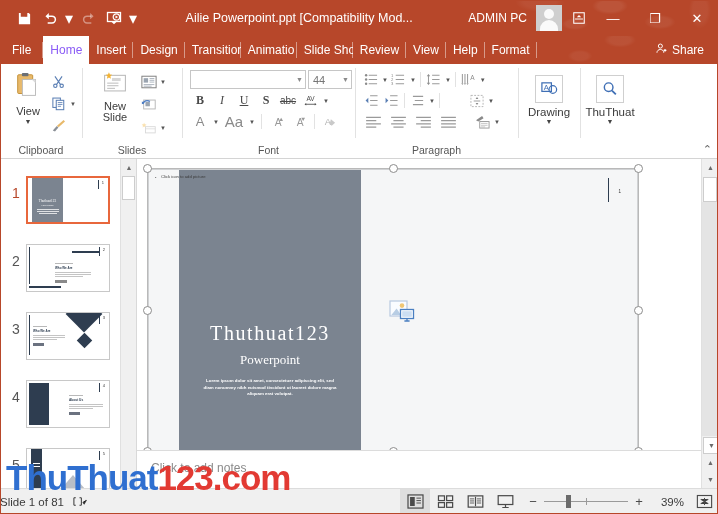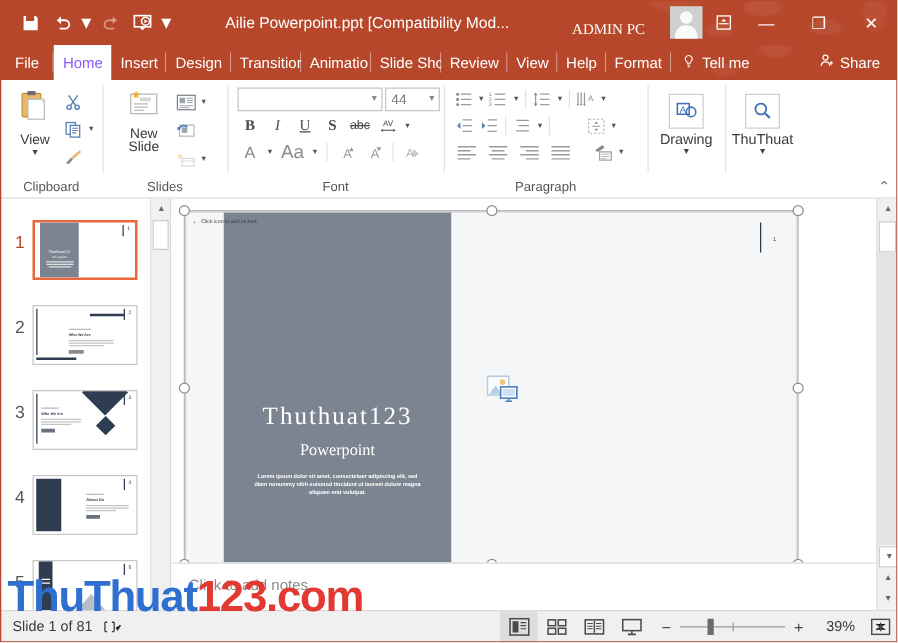--- a/index.html
+++ b/index.html
@@ -36,21 +36,21 @@
     color: #fff; cursor: pointer;
   }
   .qat-btn.disabled { color: rgba(255,255,255,.42); }
   .qat-btn svg { display: block; }
   .qat-caret { width: 10px; height: 24px; display:flex; align-items:center; justify-content:center; color:#fff; cursor:pointer;}
   .win-title {
     flex: 1; text-align: center; color: #fff; font-size: 12.5px;
     white-space: nowrap; position: relative; z-index: 2;
     margin-left: -8px;
   }
-  .acct { display: flex; align-items: flex-end; gap: 20px; position: relative; z-index: 2; padding-right: 4px; font-family: Liberation Serif, serif; }
+  .acct { display: flex; align-items: center; gap: 9px; position: relative; z-index: 2; padding-right: 4px; }
   .acct-name { color: #fff; font-size: 12px; white-space: nowrap; }
   .avatar {
     width: 26px; height: 26px; background: #cfcfcf; position: relative; overflow: hidden;
     cursor: pointer; flex: 0 0 26px;
   }
   .avatar::before { content:""; position:absolute; width:10px; height:10px; border-radius:50%; background:#fafafa; left:8px; top:4px; }
   .avatar::after { content:""; position:absolute; width:18px; height:11px; border-radius:9px 9px 0 0; background:#fafafa; left:4px; top:15px; }
   .ribbon-display { width: 26px; height: 26px; display:flex; align-items:center; justify-content:center; color:#fff; cursor:pointer; position:relative; z-index:2;}
   .winbtns { display: flex; position: relative; z-index: 2; }
   .winbtn {
@@ -225,21 +225,21 @@
   .vs-track { position:absolute; left:0; right:0; top:43px; bottom:52px; background:#e4e4e4;}
   .vs-bottom { position:absolute; left:0; right:0; bottom:0; }
 
   
   .statusbar {
     height: 26px; background:#f0f0f0; border-top:1px solid #dcdcdc;
     display:flex; align-items:center; flex: 0 0 26px; font-size: 11.5px; color:#3b3b3b;
     position:relative;
   }
   .sb-item { display:flex; align-items:center; gap:5px; padding: 0 8px; height:26px; cursor:pointer; }
-  .sb-text { padding-left: 10px; cursor:pointer; }
+  .sb-text { padding-left: 0; cursor:pointer; }
   .sb-spacer { flex:1; }
   .viewbtn {
     width: 30px; height: 26px; display:flex; align-items:center; justify-content:center;
     color:#4a4a4a; cursor:pointer;
   }
   .viewbtn.active { background:#dedede; }
   .zoomwrap { display:flex; align-items:center; gap:4px; padding: 0 6px; }
   .zbtn { width:14px; text-align:center; color:#4a4a4a; cursor:pointer; font-size:13px;}
   .ztrack { width: 84px; height:17px; position:relative; cursor:pointer;}
   .ztrack::before { content:""; position:absolute; left:0; right:0; top:8px; height:1px; background:#9a9a9a;}
@@ -324,30 +324,20 @@
     <div class="tab active nosep">Home</div>
     <div class="tab">Insert</div>
     <div class="tab">Design</div>
     <div class="tab">Transitior</div>
     <div class="tab">Animatio</div>
     <div class="tab">Slide Sho</div>
     <div class="tab">Review</div>
     <div class="tab">View</div>
     <div class="tab">Help</div>
     <div class="tab">Format</div>
-    <div class="tab tab-tell nosep">
-      <span>
-        <svg width="12" height="12" viewBox="0 0 16 16">
-            <path fill="none" stroke="currentColor" stroke-width="1.2" d="M8 1.8a3.7 3.7 0 0 1 2.3 6.6c-.6.5-.9 1-.9 1.7H6.6c0-.7-.3-1.2-.9-1.7A3.7 3.7 0 0 1 8 1.8z"></path>
-            <rect x="6.5" y="11.5" width="3" height="1.1" fill="currentColor"></rect>
-            <rect x="6.8" y="13.4" width="2.4" height="1.1" fill="currentColor"></rect>
-          </svg>
-      </span>
-      <span>Tell me</span>
-    </div>
     <div class="tab tab-share nosep">
       <span>
         <svg width="13" height="13" viewBox="0 0 16 16">
             <circle cx="6.6" cy="5" r="2.5" fill="none" stroke="currentColor" stroke-width="1.2"></circle>
             <path fill="none" stroke="currentColor" stroke-width="1.2" d="M2.4 13.2c0-2.4 1.9-4 4.2-4s4.2 1.6 4.2 4"></path>
             <path stroke="currentColor" stroke-width="1.3" d="M12.3 8.6v3.4M10.6 10.3h3.4"></path>
           </svg>
       </span>
       <span>Share</span>
     </div>

